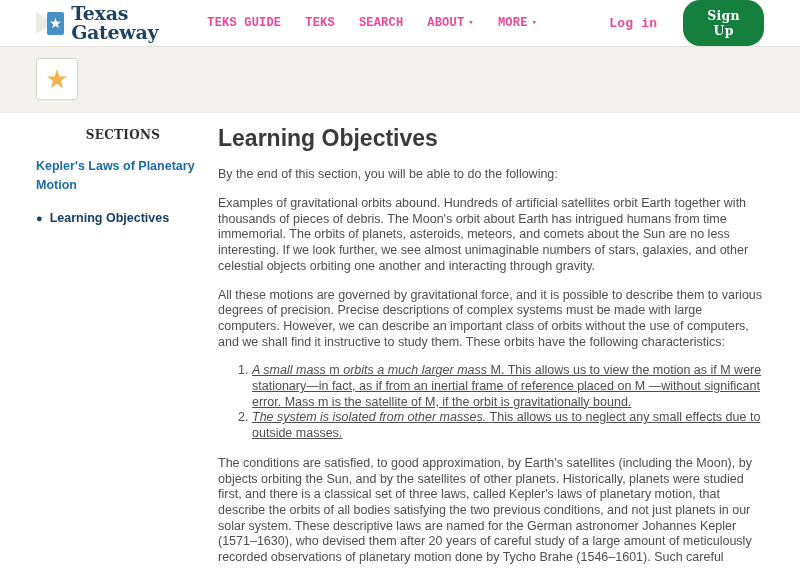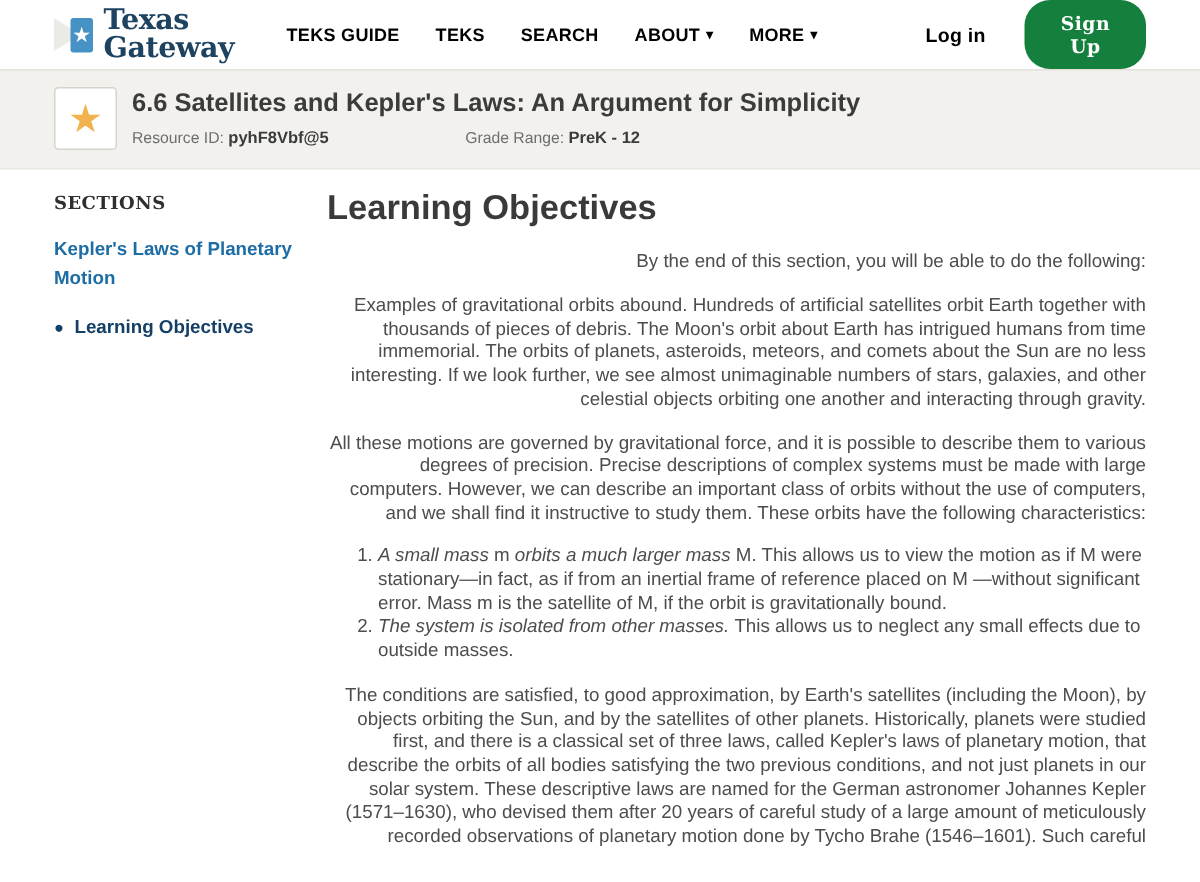--- a/index.html
+++ b/index.html
@@ -27,22 +27,22 @@
     font-family: "DejaVu Serif", serif; font-weight: bold; font-size: 19px;
     color: #1d4361; letter-spacing: -0.3px; line-height: 1;
   }
   .logo-tagline {
     font-family: "DejaVu Serif", serif; font-weight: bold; font-size: 8.5px;
     color: #2c74a0; margin-top: 1px; letter-spacing: 0.2px;
   }
   .logo-tagline em { font-weight: normal; color: #84a7c0; }
   .main-nav { margin-left: auto; display: flex; align-items: center; }
   .nav-link {
-    font-family: Liberation Sans, sans-serif; font-weight: bold; font-size: 12px;
-    color: #000000; text-decoration: none; margin-left: 24px; cursor: pointer;
+    font-family: Liberation Mono, monospace; font-weight: bold; font-size: 12px;
+    color: #ec4899; text-decoration: none; margin-left: 24px; cursor: pointer;
     letter-spacing: 0.2px; white-space: nowrap;
   }
   .nav-link .caret { font-size: 9px; margin-left: 4px; position: relative; top: -1px; }
   .login-link { margin-left: 72px; font-size: 13px; }
   .signup-button {
     margin-left: 26px; background: #15803d; color: #fff; border: none; cursor: pointer;
     font-family: "DejaVu Serif", serif; font-weight: bold; font-size: 12.5px;
     padding: 8px 24px; border-radius: 17px; letter-spacing: 0.3px;
   }
 
@@ -60,36 +60,36 @@
   .resource-title { font-size: 17px; font-weight: bold; color: #3b3b3b; line-height: 1.2; }
   .resource-meta { margin-top: 7px; font-size: 10.5px; color: #6e6e6e; }
   .resource-meta b { color: #3b3b3b; font-size: 11px; }
   .meta-grade { margin-left: 88px; }
 
   
   .page { display: flex; padding: 13px 36px 0 36px; }
   .sidebar { width: 174px; flex: 0 0 auto; }
   .sections-heading {
     font-family: "DejaVu Serif", serif; font-weight: bold; font-size: 12px;
-    color: #2f2f2f; letter-spacing: 0.3px; margin: 2px 0 15px 0;
+    color: #2f2f2f; letter-spacing: 0.3px; margin: 2px 0 15px 0; text-align: center;
   }
   .side-item {
     display: block; font-size: 12.5px; font-weight: bold; color: #1d6da5;
     text-decoration: none; line-height: 1.5; margin-bottom: 14px; cursor: pointer;
   }
   .side-item.active { color: #143f66; }
   .side-item .dot { font-size: 11px; margin-right: 7px; }
 
   .content { margin-left: 8px; width: 575px; }
   .content h1 {
     font-size: 23px; font-weight: bold; color: #3a3a3a; margin: 0 0 16px 0; line-height: 1.1;
   }
-  .content p { font-size: 12.5px; line-height: 15.7px; margin: 0 0 13px 0; text-align: right; }
+  .content p { font-size: 12.5px; line-height: 15.7px; margin: 0 0 13px 0; }
   .content ul { margin: 0 0 15px 0; padding-left: 37px; }
-  .content ol { margin: 0 0 14px 0; padding-left: 34px; }
+  .content ol { margin: 0 0 14px 0; padding-left: 34px; text-decoration: underline; }
   .content li { font-size: 12.5px; line-height: 15.7px; }
   .content ul li { list-style-type: disc; }
 </style>
 </head>
 <body>
 
 <header class="site-header">
   <div class="logo">
     <div class="logo-arrow"></div>
     <div class="logo-square">
@@ -107,27 +107,20 @@
     <a class="nav-link"><span>MORE</span><span class="caret">▾</span></a>
     <a class="nav-link login-link">Log in</a>
     <button class="signup-button">Sign Up</button>
   </nav>
 </header>
 
 <section class="resource-bar">
   <div class="star-box">
     <span>★</span>
   </div>
-  <div class="resource-info">
-    <div class="resource-title">6.6 Satellites and Kepler's Laws: An Argument for Simplicity</div>
-    <div class="resource-meta">
-      <span>Resource ID: </span><b>pyhF8Vbf@5</b>
-      <span class="meta-grade">Grade Range: </span><b>PreK - 12</b>
-    </div>
-  </div>
 </section>
 
 <div class="page">
   <aside class="sidebar">
     <div class="sections-heading">SECTIONS</div>
     <a class="side-item">Kepler's Laws of Planetary Motion</a>
     <a class="side-item active"><span class="dot">●</span><span>Learning Objectives</span></a>
   </aside>
 
   <main class="content">

